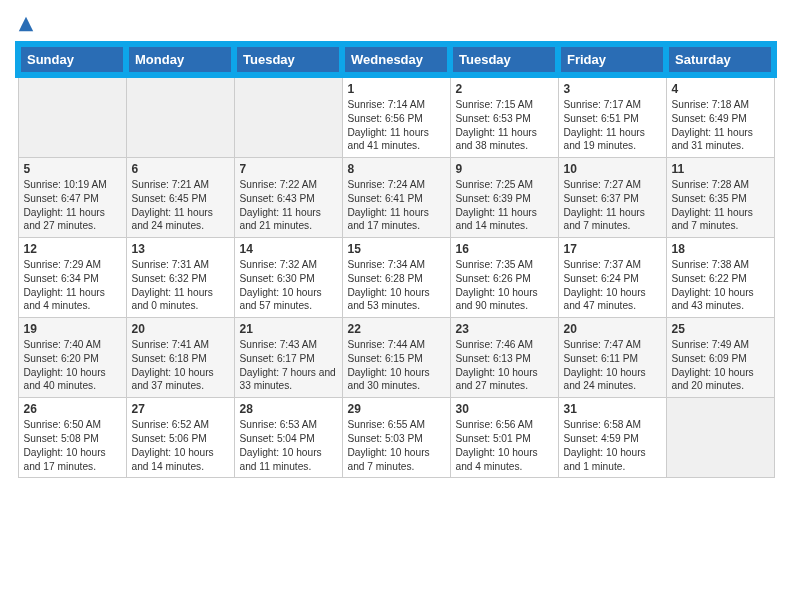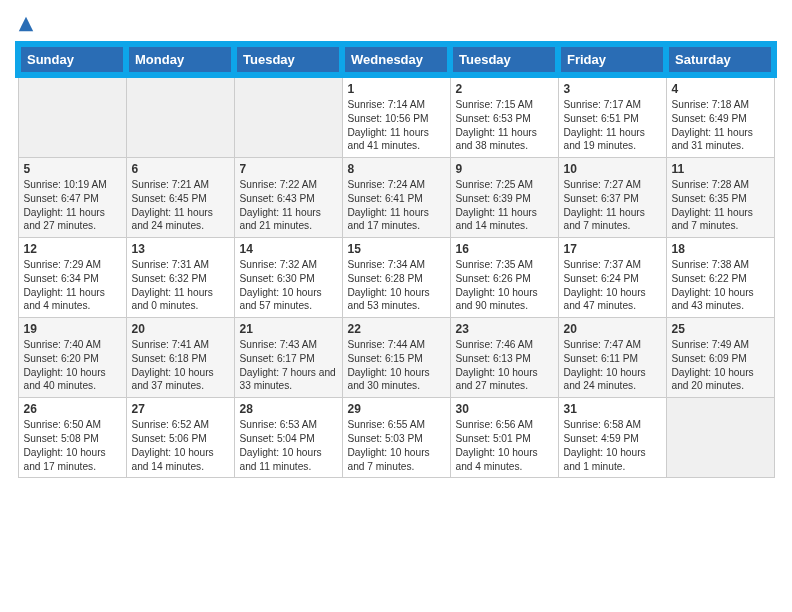--- a/index.html
+++ b/index.html
@@ -128,21 +128,21 @@
         </tr>
     </thead>
     <tbody id="calendar-body">
     <tr>
           <td class="empty-cell"></td>
           <td class="empty-cell"></td>
           <td class="empty-cell"></td>
           <td>
             <span class="day-num">1</span>
             <div class="cell-text">Sunrise: 7:14 AM</div>
-            <div class="cell-text">Sunset: 10:56 PM</div>
+            <div class="cell-text">Sunset: 6:56 PM</div>
             <div class="cell-text">Daylight: 11 hours and 41 minutes.</div>
           </td>
           <td>
             <span class="day-num">2</span>
             <div class="cell-text">Sunrise: 7:15 AM</div>
             <div class="cell-text">Sunset: 6:53 PM</div>
             <div class="cell-text">Daylight: 11 hours and 38 minutes.</div>
           </td>
           <td>
             <span class="day-num">3</span>

